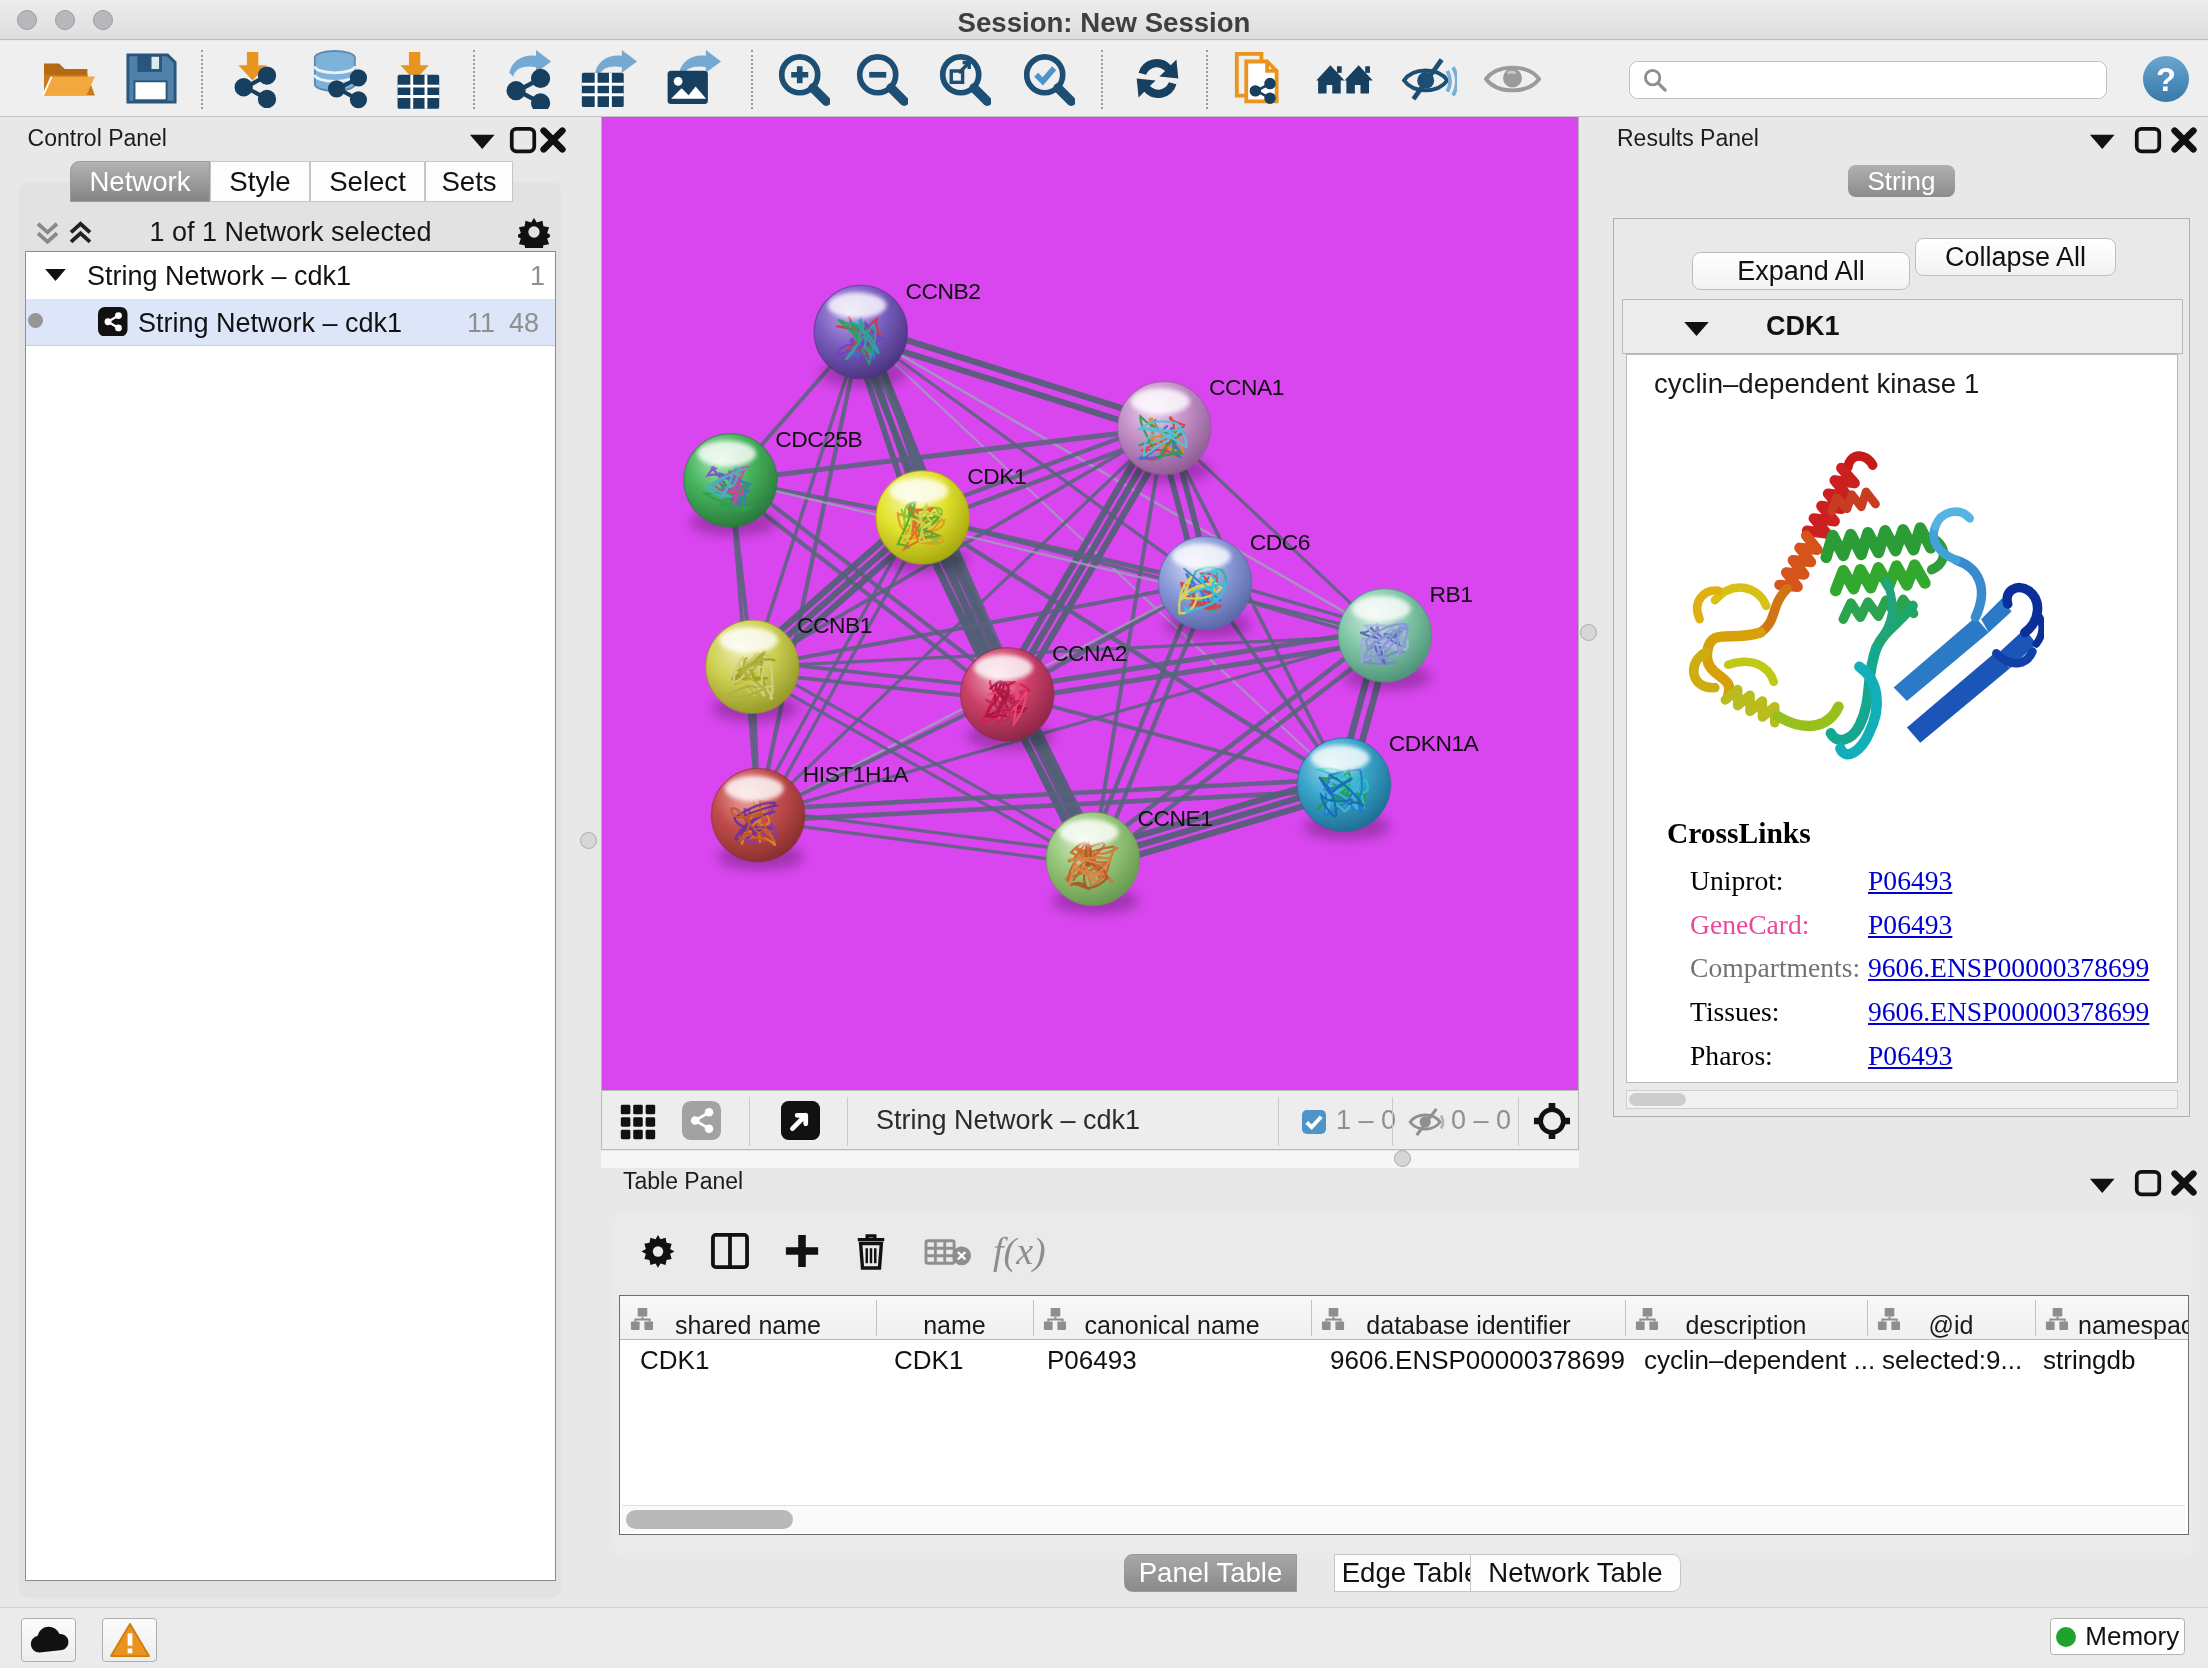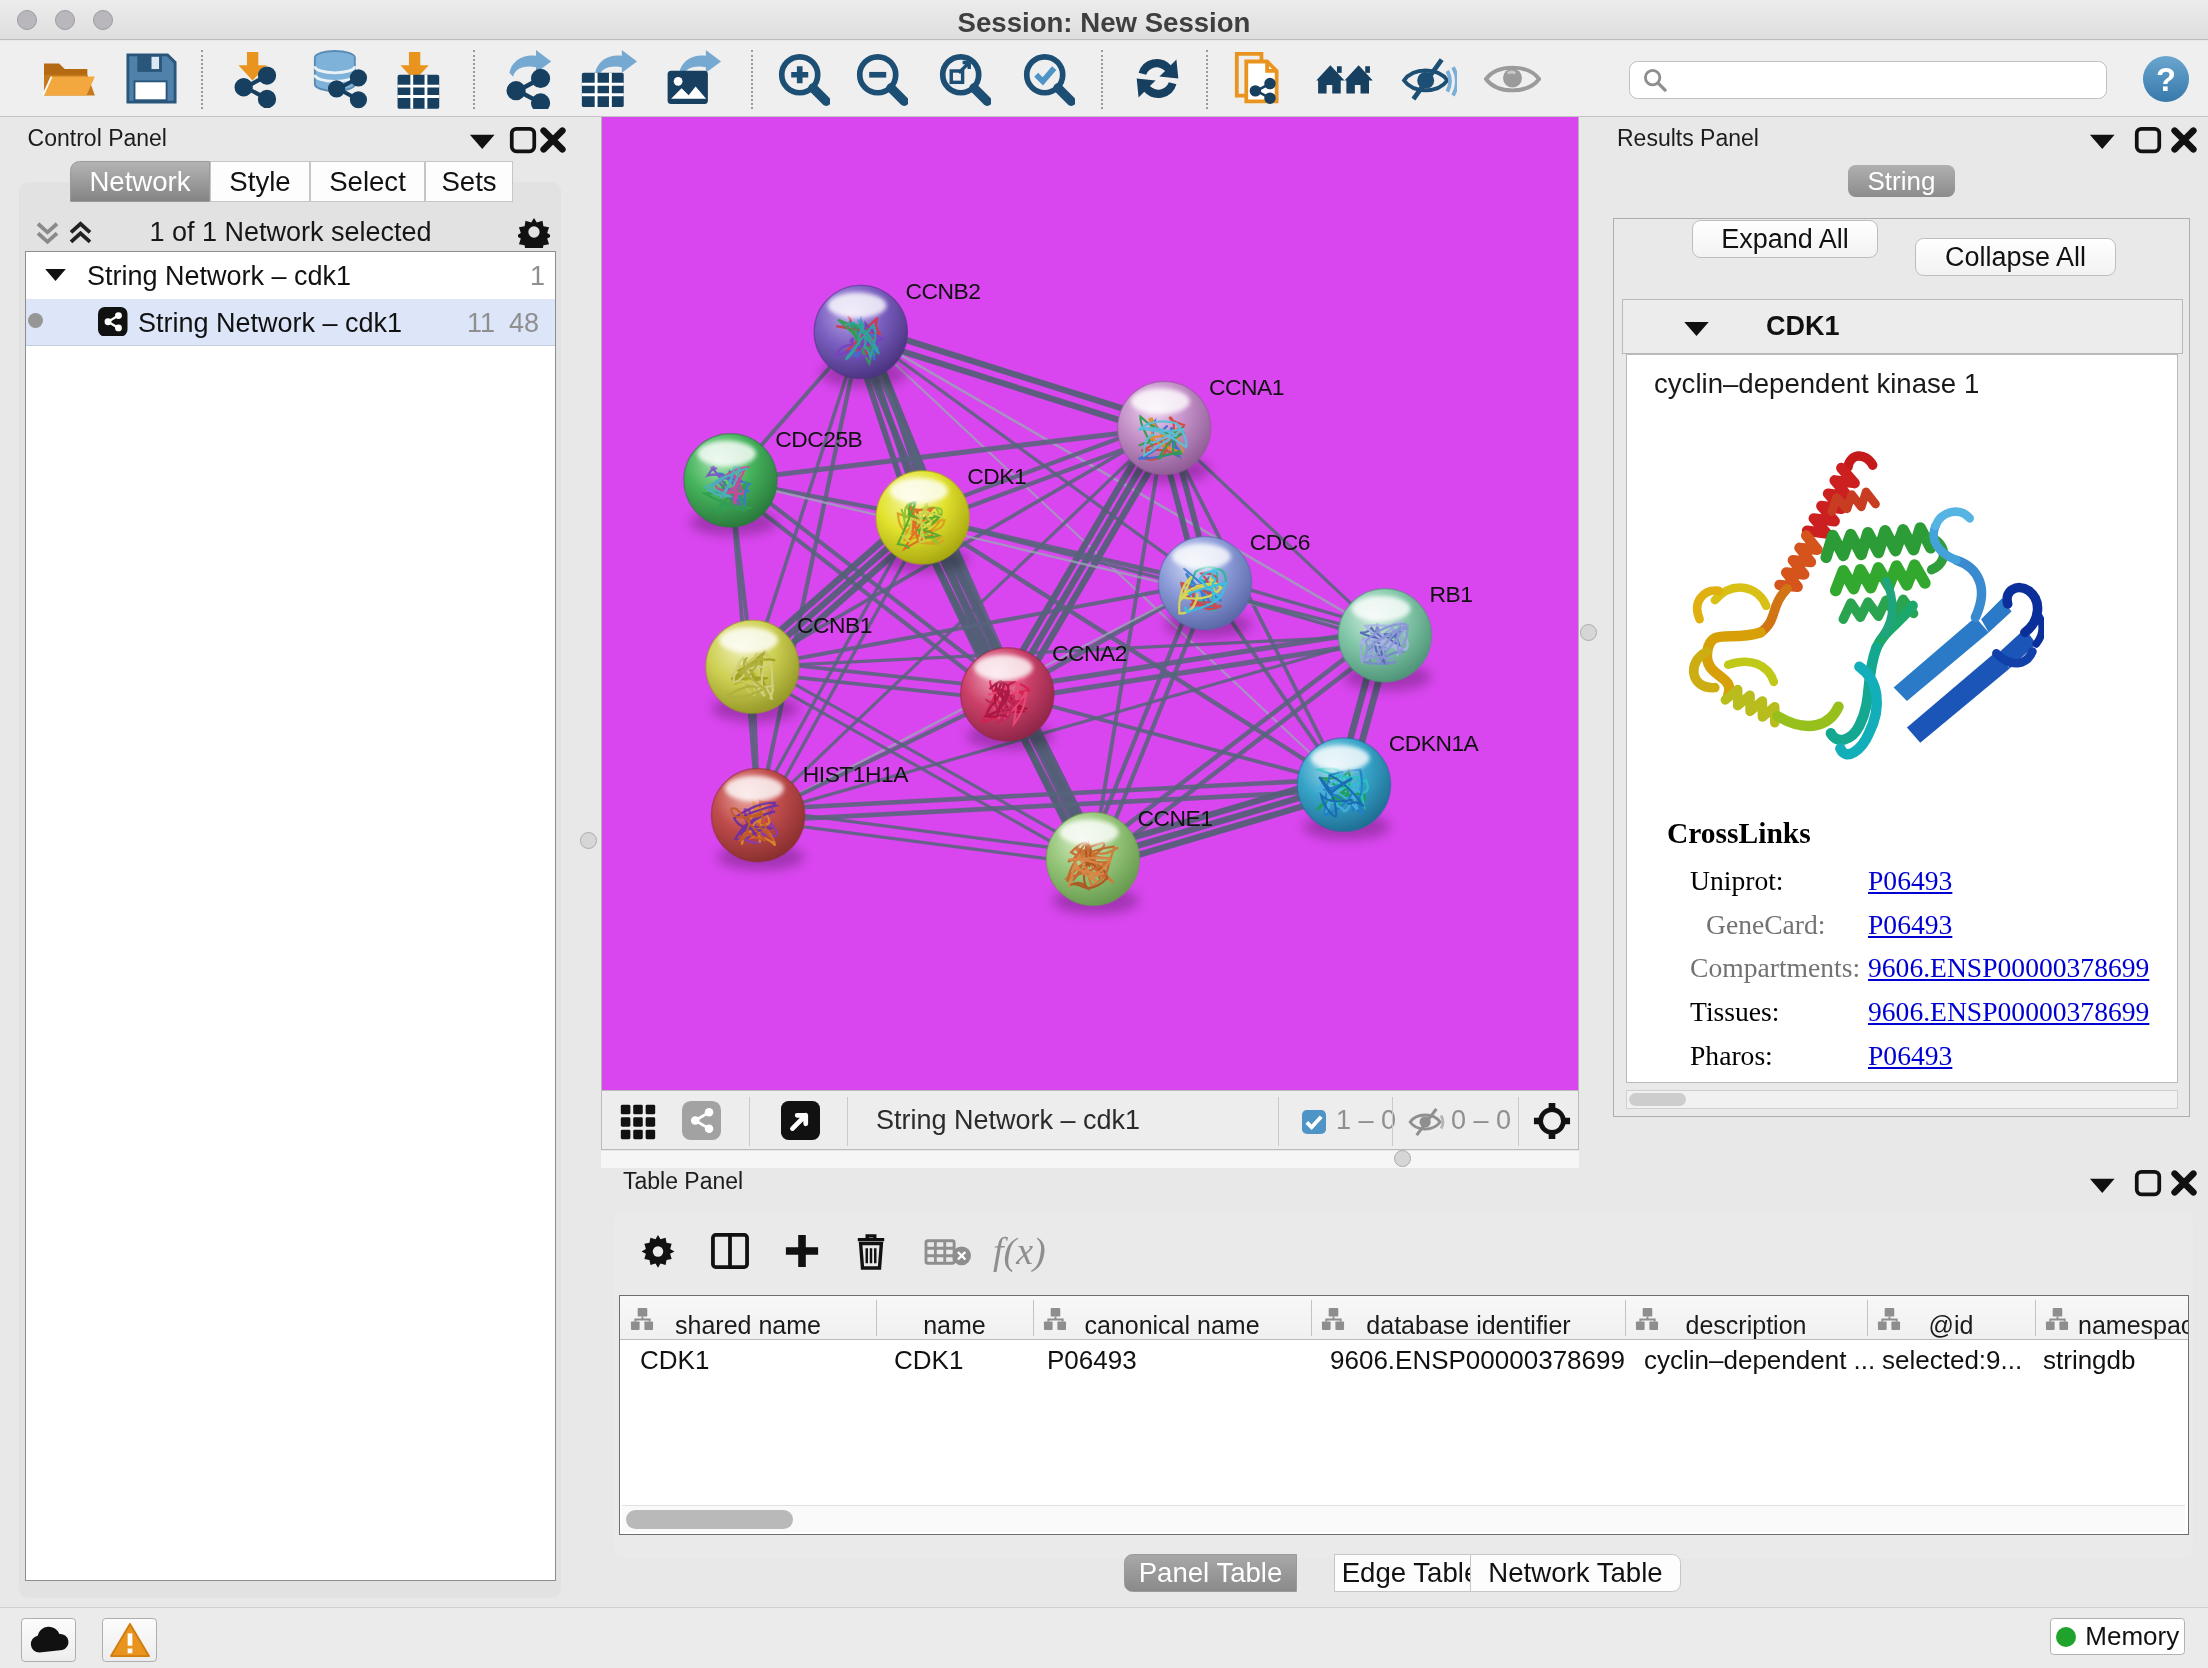--- a/index.html
+++ b/index.html
@@ -702,21 +702,21 @@
     <rect x="4" y="4" width="24" height="24" rx="5" fill="none" stroke="#111" stroke-width="4"></rect>
   </svg>
 <svg class="abs" style="left:2169px;top:125px" width="30" height="30" viewBox="0 0 32 32">
     <path d="M6 6 L26 26 M26 6 L6 26" stroke="#111" stroke-width="7" stroke-linecap="round"></path>
   </svg>
 <div class="abs" id="stringtab">String</div>
 <div class="abs" id="rp-outer"></div>
 <div class="abs" style="left:1626px;top:1090px;width:552px;height:19px;background:#f1f1f1;border:1px solid #cfcfcf">
     <span style="position:absolute;left:1.9px;top:1.9px;width:57px;height:13.3px;background:#cdcdcd;border-radius:6.7px"></span>
   </div>
-<div class="btn" style="left:1692px;top:220px;width:186px;height:38px;line-height:36px">Expand All</div>
+<div class="btn" style="left:1692px;top:252px;width:218px;height:38px;line-height:36px">Expand All</div>
 <div class="btn" style="left:1915px;top:238px;width:201px;height:38px;line-height:36px">Collapse All</div>
 <div class="abs" id="cdk1hdr">
   <svg class="abs" style="left:61px;top:20px" width="25" height="17" viewBox="0 0 26 18">
       <polygon points="0,2 26,2 13,17" fill="#111"></polygon>
     </svg>
   <span class="abs" style="left:143px;top:10.5px;font-size:27px;font-weight:700;color:#111">CDK1</span>
 </div>
 <div class="abs" id="cdk1box">
   <div class="abs" style="left:27px;top:13.3px;font-size:27.6px;color:#191919">cyclin–dependent kinase 1</div>
   <div class="abs" style="left:44px;top:93px"><svg width="373" height="329" viewBox="0 0 392 346">
@@ -747,21 +747,21 @@
         <path d="M320,178 C334,148 324,126 300,118" fill="none" stroke="#3a8ad0" stroke-width="10" stroke-linecap="round"></path>
         <path d="M300,118 C280,110 272,96 278,82" fill="none" stroke="#44a2da" stroke-width="9" stroke-linecap="round"></path>
         <path d="M278,82 C284,66 304,62 314,74" fill="none" stroke="#55b4e2" stroke-width="9" stroke-linecap="round"></path>
         <path d="M372,194 C388,182 390,160 376,150 C364,142 350,150 354,164" fill="none" stroke="#0a2f9a" stroke-width="10" stroke-linecap="round"></path>
         <path d="M342,216 C358,232 374,228 380,214" fill="none" stroke="#1040a8" stroke-width="9" stroke-linecap="round"></path>
         <path d="M384,206 C392,196 392,184 386,176" fill="none" stroke="#0a2f9a" stroke-width="8" stroke-linecap="round"></path>
       </svg></div>
   <div class="abs serif" style="left:40px;top:462px;font-size:29.5px;font-weight:700;color:#000">CrossLinks</div>
   <div class="abs serif" style="left:63px;top:510px;font-size:27.6px;color:#000">Uniprot:</div>
   <div class="abs serif link" style="left:241px;top:510px;font-size:27.6px">P06493</div>
-  <div class="abs serif" style="left:79px;top:554px;font-size:27.6px;color:#737373">GeneCard:</div>
+  <div class="abs serif" style="left:63px;top:554px;font-size:27.6px;color:#ec4899">GeneCard:</div>
   <div class="abs serif link" style="left:241px;top:554px;font-size:27.6px">P06493</div>
   <div class="abs serif" style="left:63px;top:597px;font-size:27.6px;color:#737373">Compartments:</div>
   <div class="abs serif link" style="left:241px;top:597px;font-size:27.6px">9606.ENSP00000378699</div>
   <div class="abs serif" style="left:63px;top:641px;font-size:27.6px;color:#000">Tissues:</div>
   <div class="abs serif link" style="left:241px;top:641px;font-size:27.6px">9606.ENSP00000378699</div>
   <div class="abs serif" style="left:63px;top:685px;font-size:27.6px;color:#000">Pharos:</div>
   <div class="abs serif link" style="left:241px;top:685px;font-size:27.6px">P06493</div>
 </div>
 
 <div class="abs phdr" id="tp-title">Table Panel</div>

